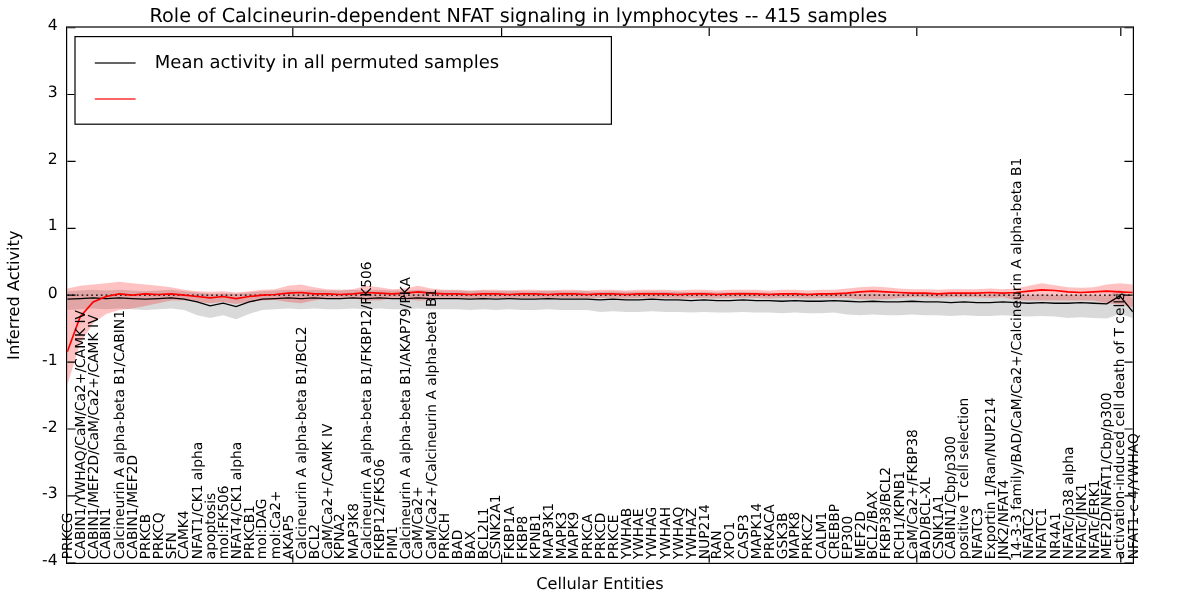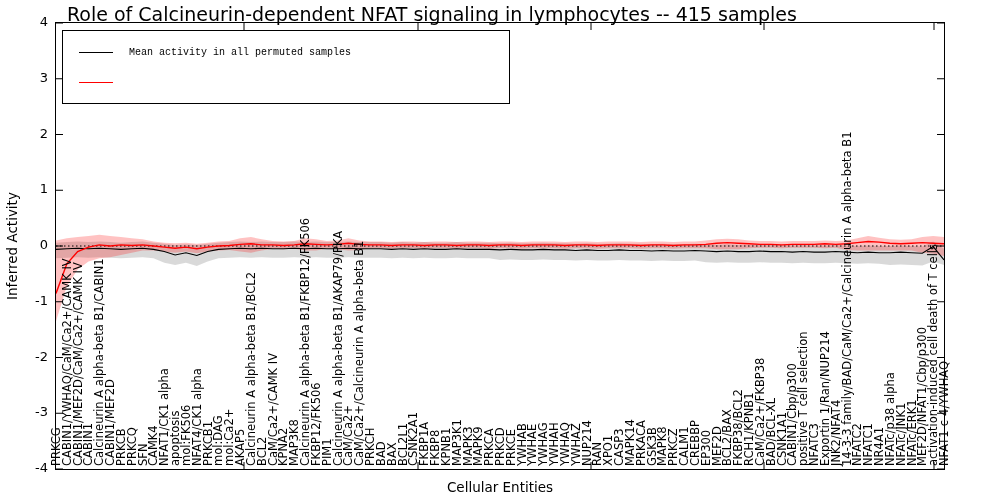--- a/index.html
+++ b/index.html
@@ -1,35 +1,35 @@
 <!DOCTYPE html>
 <html><head>
 <meta charset="utf-8">
 <style>
   html,body{margin:0;padding:0;background:#fff;}
   #figure{position:relative;width:1000px;height:500px;background:#fff;
     font-family:"DejaVu Sans","Liberation Sans",sans-serif;color:#000;overflow:hidden;}
   .title{position:absolute;left:0;top:3px;width:864px;text-align:center;
-    font-size:19px;white-space:nowrap;}
+    font-size:16px;white-space:nowrap;}
   .plot{position:absolute;left:55px;top:22px;width:890px;height:448px;
     border:1px solid #000;box-sizing:border-box;}
   .plot svg{position:absolute;left:0;top:0;}
   .ytick{position:absolute;width:44px;text-align:right;font-size:13px;line-height:16px;}
   .xentity{position:absolute;white-space:nowrap;font-size:11.5px;line-height:11px;
     transform-origin:left bottom;transform:rotate(-90deg);letter-spacing:0;}
   .ylabel{position:absolute;left:12px;top:246px;transform:translate(-50%,-50%) rotate(-90deg);
     font-size:13.5px;white-space:nowrap;}
   .xlabel{position:absolute;left:0;top:479px;width:1000px;text-align:center;
     font-size:13.5px;}
   .legend{position:absolute;left:62px;top:30px;width:448px;border:1.5px solid #000;
     background:#fff;box-sizing:border-box;padding:6px 0;}
   .legend-row{display:flex;align-items:center;height:30px;}
   .legend-line{width:34px;height:0;border-top-style:solid;border-top-width:1.6px;
     margin-left:16px;margin-right:16px;flex:0 0 auto;}
-  .legend-label{font-size:10px;white-space:nowrap;font-family:Liberation Mono, monospace;}
+  .legend-label{font-size:15px;white-space:nowrap;}
 </style>
 </head>
 <body>
 
 <div id="figure">
   <div class="title">Role of Calcineurin-dependent NFAT signaling in lymphocytes -- 415 samples</div>
 
   <div class="ylabel">Inferred Activity</div>
   <div class="xlabel">Cellular Entities</div>
 

